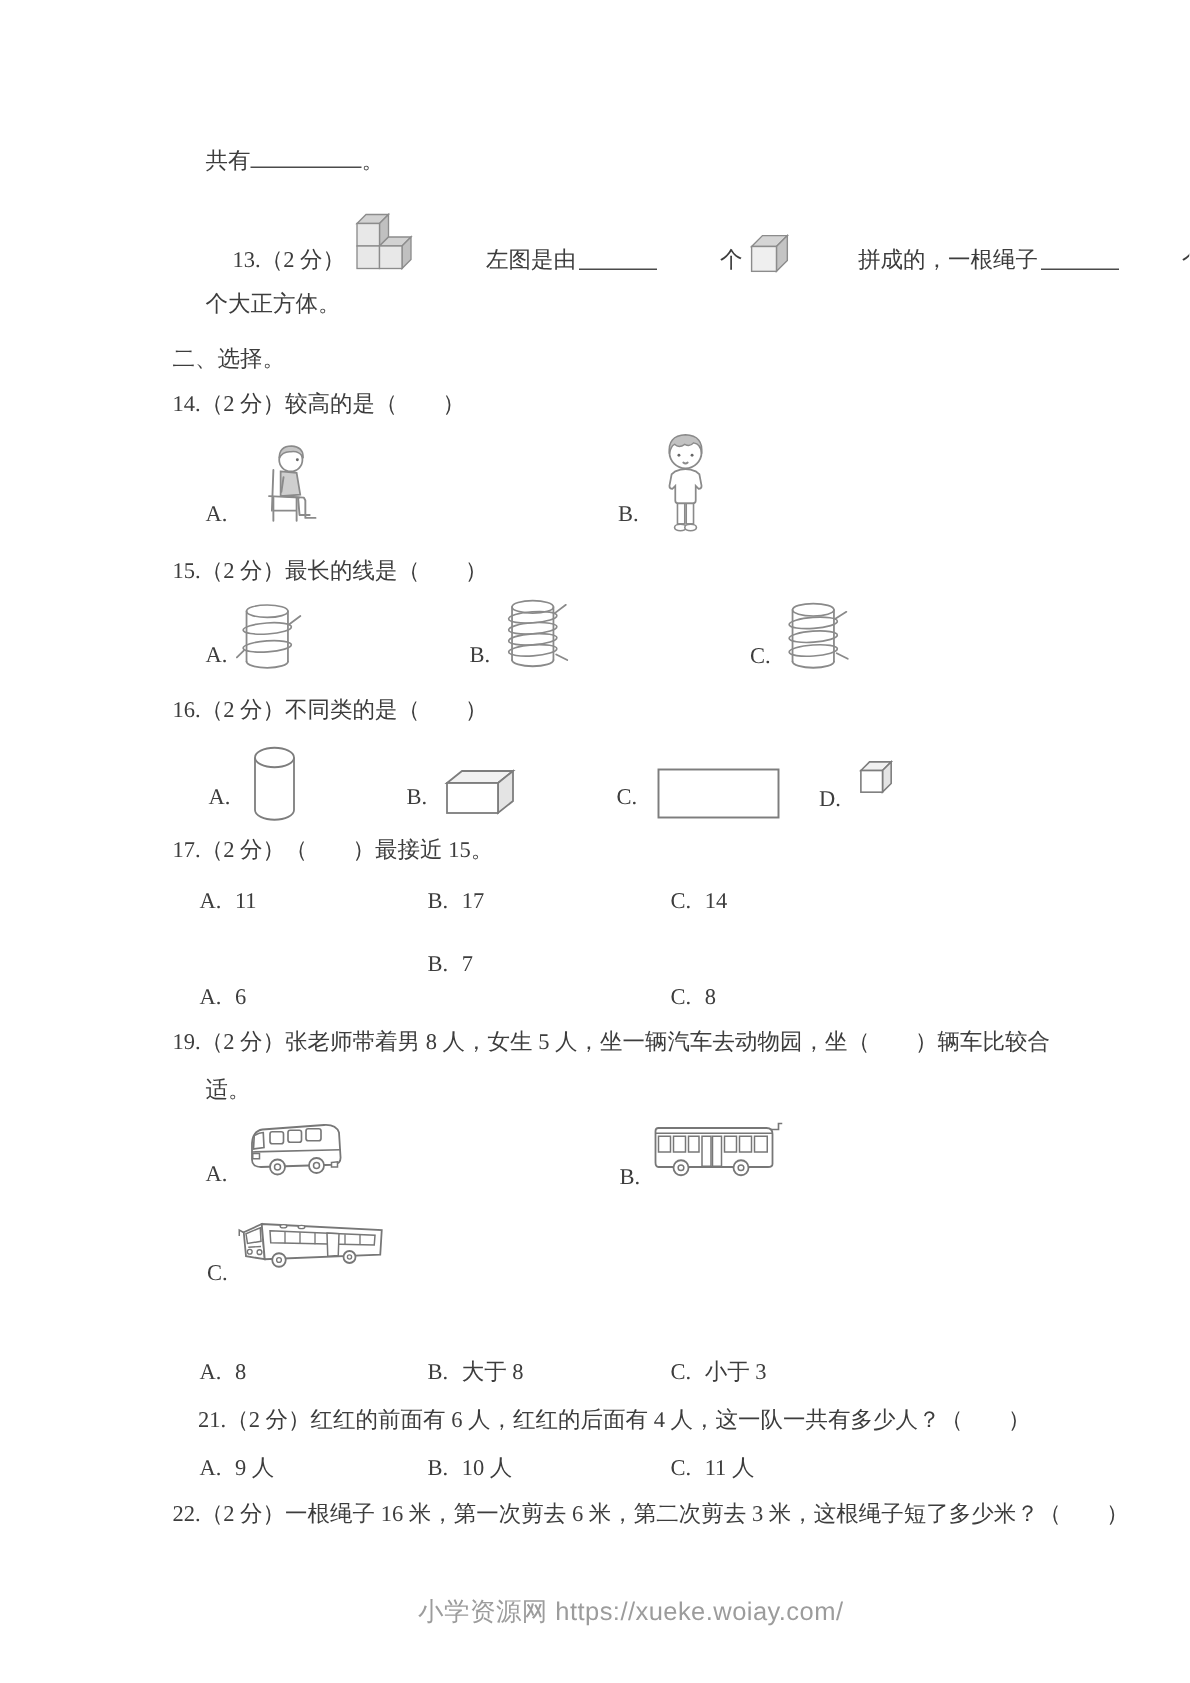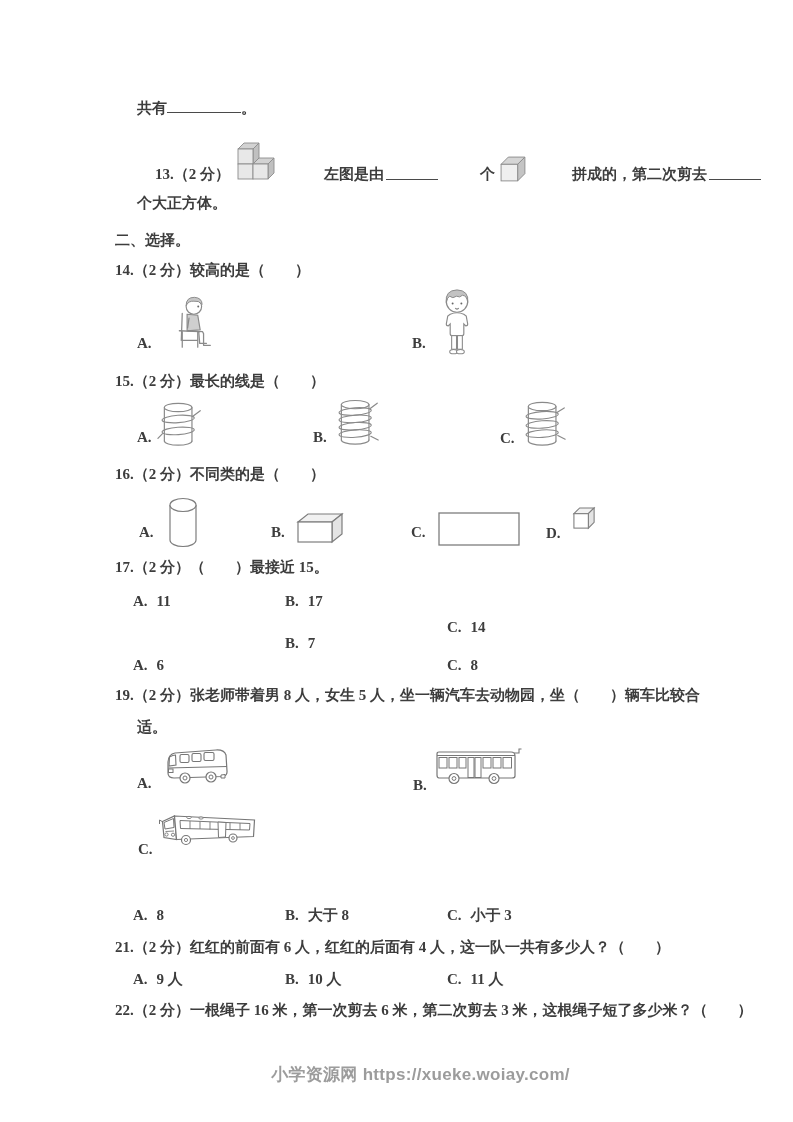--- a/index.html
+++ b/index.html
@@ -1,19 +1,19 @@
 <!DOCTYPE html>
 <html><head>
 <meta charset="utf-8">
 <style>
   html,body{margin:0;padding:0;background:#fff;}
   #page{
     position:relative;width:793px;height:1122px;background:#ffffff;overflow:hidden;
     font-family:"Liberation Serif","DejaVu Serif",serif;
-    color:#3d3d3d;font-size:15px;line-height:22px;font-weight:bold;
+    color:#3d3d3d;font-size:15px;line-height:22px;
   }
   .line{position:absolute;white-space:nowrap;}
   .blank{display:inline-block;border-bottom:1px solid #4a4a4a;height:14px;vertical-align:baseline;}
   .q13row{position:absolute;left:115px;top:139px;display:flex;align-items:flex-end;white-space:nowrap;}
   .q13row .t{margin-bottom:2px;margin-left:40px;}
   .q13row .blank{width:52px;margin:0 2px 7px 2px;}
   .q13row svg{margin:0 4px 4px 4px;}
   .figrow{position:absolute;left:0;top:0;width:793px;}
   .optlabel{position:absolute;font-size:15px;}
   .opt{position:absolute;white-space:nowrap;}
@@ -48,21 +48,21 @@
       <rect x="18" y="25" width="15" height="15" fill="#e8e8e8" stroke="#8c8c8c" stroke-width="0.9"></rect>
     </svg>
     <span class="t">左图是由</span>
     <span class="blank"></span>
     <span class="t">个</span>
     <svg width="29" height="27" viewBox="0 0 28 26">
       <path d="M2,8 L9,1 L25,1 L18,8 Z" fill="#d5d5d5" stroke="#8c8c8c" stroke-width="0.9"></path>
       <path d="M18,8 L25,1 L25,17 L18,24 Z" fill="#c4c4c4" stroke="#8c8c8c" stroke-width="0.9"></path>
       <rect x="2" y="8" width="16" height="16" fill="#efefef" stroke="#8c8c8c" stroke-width="0.9"></rect>
     </svg>
-    <span class="t">拼成的，第二次剪去</span>
+    <span class="t">拼成的，一根绳子</span>
     <span class="blank"></span>
     <span class="t">个</span>
     <svg width="29" height="27" viewBox="0 0 28 26">
       <path d="M2,8 L9,1 L25,1 L18,8 Z" fill="#d5d5d5" stroke="#8c8c8c" stroke-width="0.9"></path>
       <path d="M18,8 L25,1 L25,17 L18,24 Z" fill="#c4c4c4" stroke="#8c8c8c" stroke-width="0.9"></path>
       <rect x="2" y="8" width="16" height="16" fill="#efefef" stroke="#8c8c8c" stroke-width="0.9"></rect>
     </svg>
     <span class="t">就可以拼成一</span>
   </div>
   <div class="line" style="left:137px;top:192px">个大正方体。</div>
@@ -158,21 +158,21 @@
       <path d="M2,8 L8,2 L23,2 L17,8 Z" fill="#f1f1f1" stroke="#7d7d7d" stroke-width="1.1"></path>
       <path d="M17,8 L23,2 L23,17 L17,23 Z" fill="#e4e4e4" stroke="#7d7d7d" stroke-width="1.1"></path>
       <rect x="2" y="8" width="15" height="15" fill="#ffffff" stroke="#7d7d7d" stroke-width="1.1"></rect>
     </svg>
   </div>
 
   <div class="line" style="left:115px;top:556px">17.（2 分）（　　）最接近 15。</div>
   <div class="figrow">
     <span class="opt" style="left:133px;top:590px"><span>A.</span><span class="val">11</span></span>
     <span class="opt" style="left:285px;top:590px"><span>B.</span><span class="val">17</span></span>
-    <span class="opt" style="left:447px;top:616px"><span>C.</span><span class="val">14</span></span>
+    <span class="opt" style="left:447px;top:590px"><span>C.</span><span class="val">14</span></span>
   </div>
 
   <div class="figrow">
     <span class="opt" style="left:133px;top:654px"><span>A.</span><span class="val">6</span></span>
     <span class="opt" style="left:285px;top:632px"><span>B.</span><span class="val">7</span></span>
     <span class="opt" style="left:447px;top:654px"><span>C.</span><span class="val">8</span></span>
   </div>
 
   <div class="line" style="left:115px;top:684px">19.（2 分）张老师带着男 8 人，女生 5 人，坐一辆汽车去动物园，坐（　　）辆车比较合</div>
   <div class="line" style="left:137px;top:716px">适。</div>
@@ -230,21 +230,21 @@
       <circle cx="152" cy="60" r="2.8" fill="#ffffff" stroke="#777777" stroke-width="1.8"></circle>
     </svg>
   </div>
 
   <div class="figrow">
     <span class="opt" style="left:133px;top:904px"><span>A.</span><span class="val">8</span></span>
     <span class="opt" style="left:285px;top:904px"><span>B.</span><span class="val">大于 8</span></span>
     <span class="opt" style="left:447px;top:904px"><span>C.</span><span class="val">小于 3</span></span>
   </div>
 
-  <div class="line" style="left:115px;top:936px">21.（2 分）红红的前面有 6 人，红红的后面有 4 人，这一队一共有多少人？（　　）</div>
+  <div class="line" style="left:132px;top:936px">21.（2 分）红红的前面有 6 人，红红的后面有 4 人，这一队一共有多少人？（　　）</div>
   <div class="figrow">
     <span class="opt" style="left:133px;top:968px"><span>A.</span><span class="val">9 人</span></span>
     <span class="opt" style="left:285px;top:968px"><span>B.</span><span class="val">10 人</span></span>
     <span class="opt" style="left:447px;top:968px"><span>C.</span><span class="val">11 人</span></span>
   </div>
 
   <div class="line" style="left:115px;top:999px">22.（2 分）一根绳子 16 米，第一次剪去 6 米，第二次剪去 3 米，这根绳子短了多少米？（　　）</div>
 
   <div class="footer">小学资源网 https://xueke.woiay.com/</div>
 

